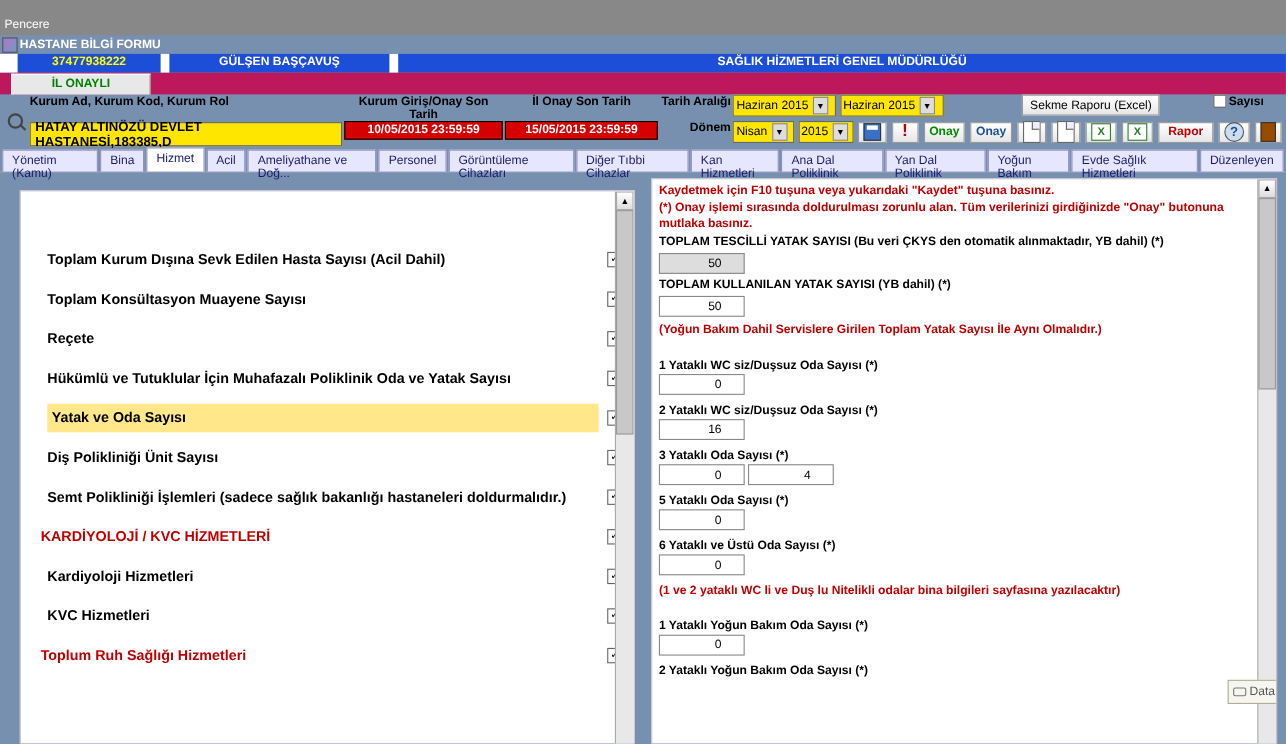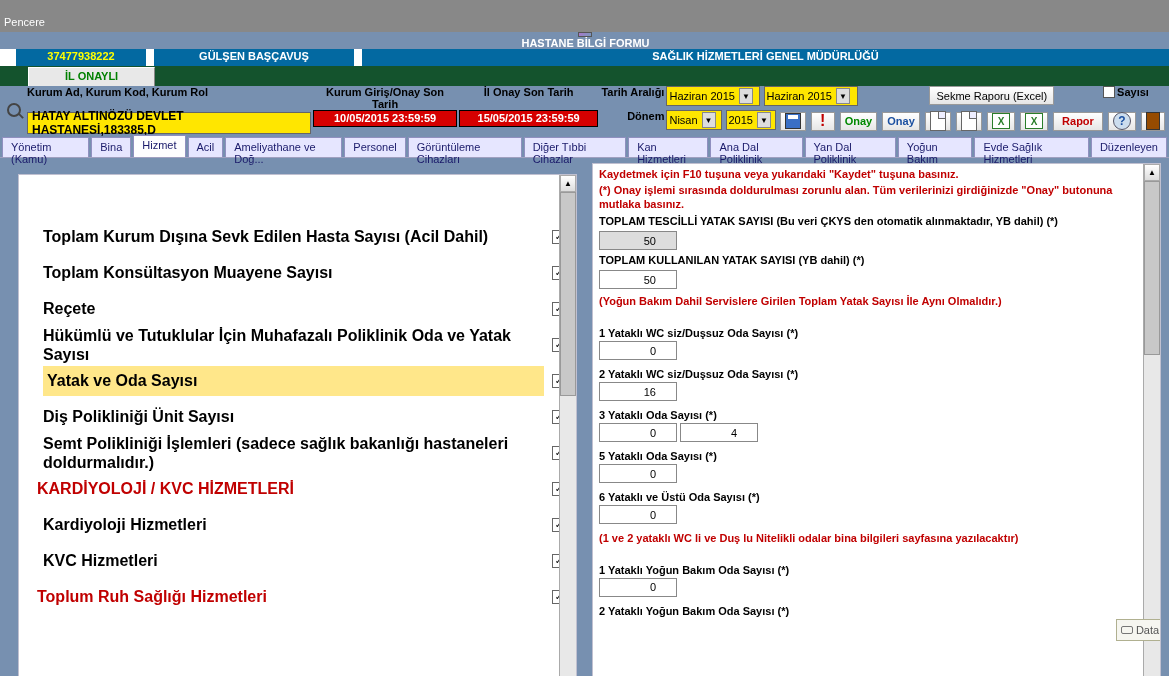--- a/index.html
+++ b/index.html
@@ -23,53 +23,52 @@
     height: 15px;
   }
 
   
   .form-title-row {
     background: #7790b0;
     height: 17px;
     display: flex;
     align-items: center;
     padding-left: 2px;
-    flex-direction: column;
   }
   .form-title-row .ficon {
     width: 14px; height: 14px; margin-right: 2px;
     background: linear-gradient(135deg, #a7c, #79b);
     border: 1px solid #555;
   }
   .form-title-text { color: #fff; font-weight: bold; }
 
   
   .red-strip {
     display: flex;
     height: 17px;
-    background: #0369a1;
+    background: #1d4ed8;
   }
   .red-cell {
     color: #ffff00;
     font-weight: bold;
     text-align: center;
     padding-top: 1px;
   }
   .red-cell.white { color: #ffffff; }
   .red-strip .sep {
     width: 8px; background: #fff;
   }
 
   
   .status-row {
     display: flex;
-    background: #14532d;
+    background: #be185d;
     height: 20px;
     align-items: flex-end;
-    padding-left: 28px;
+    padding-left: 10px;
   }
   .status-tab {
     background: #e8e8e8;
     border-top: 1px solid #fff;
     border-left: 1px solid #fff;
     border-right: 1px solid #888;
     height: 19px;
     padding: 2px 36px;
     color: #008000;
     font-weight: bold;
@@ -222,21 +221,21 @@
   .list-area { padding-top: 44px; }
   .list-row {
     display: flex;
     align-items: center;
     height: 36px;
     padding: 0 10px 0 24px;
   }
   .list-row .label {
     flex: 1;
     font-weight: bold;
-    font-size: 16px;
+    font-size: 13px;
     padding-right: 6px;
     line-height: 1.2;
   }
   .list-row .label.red { color: #c00000; }
   .list-row.selected .label-wrap {
     background: #ffe78a;
     flex:1;
     padding:5px 4px;
   }
   .list-row .chk {

